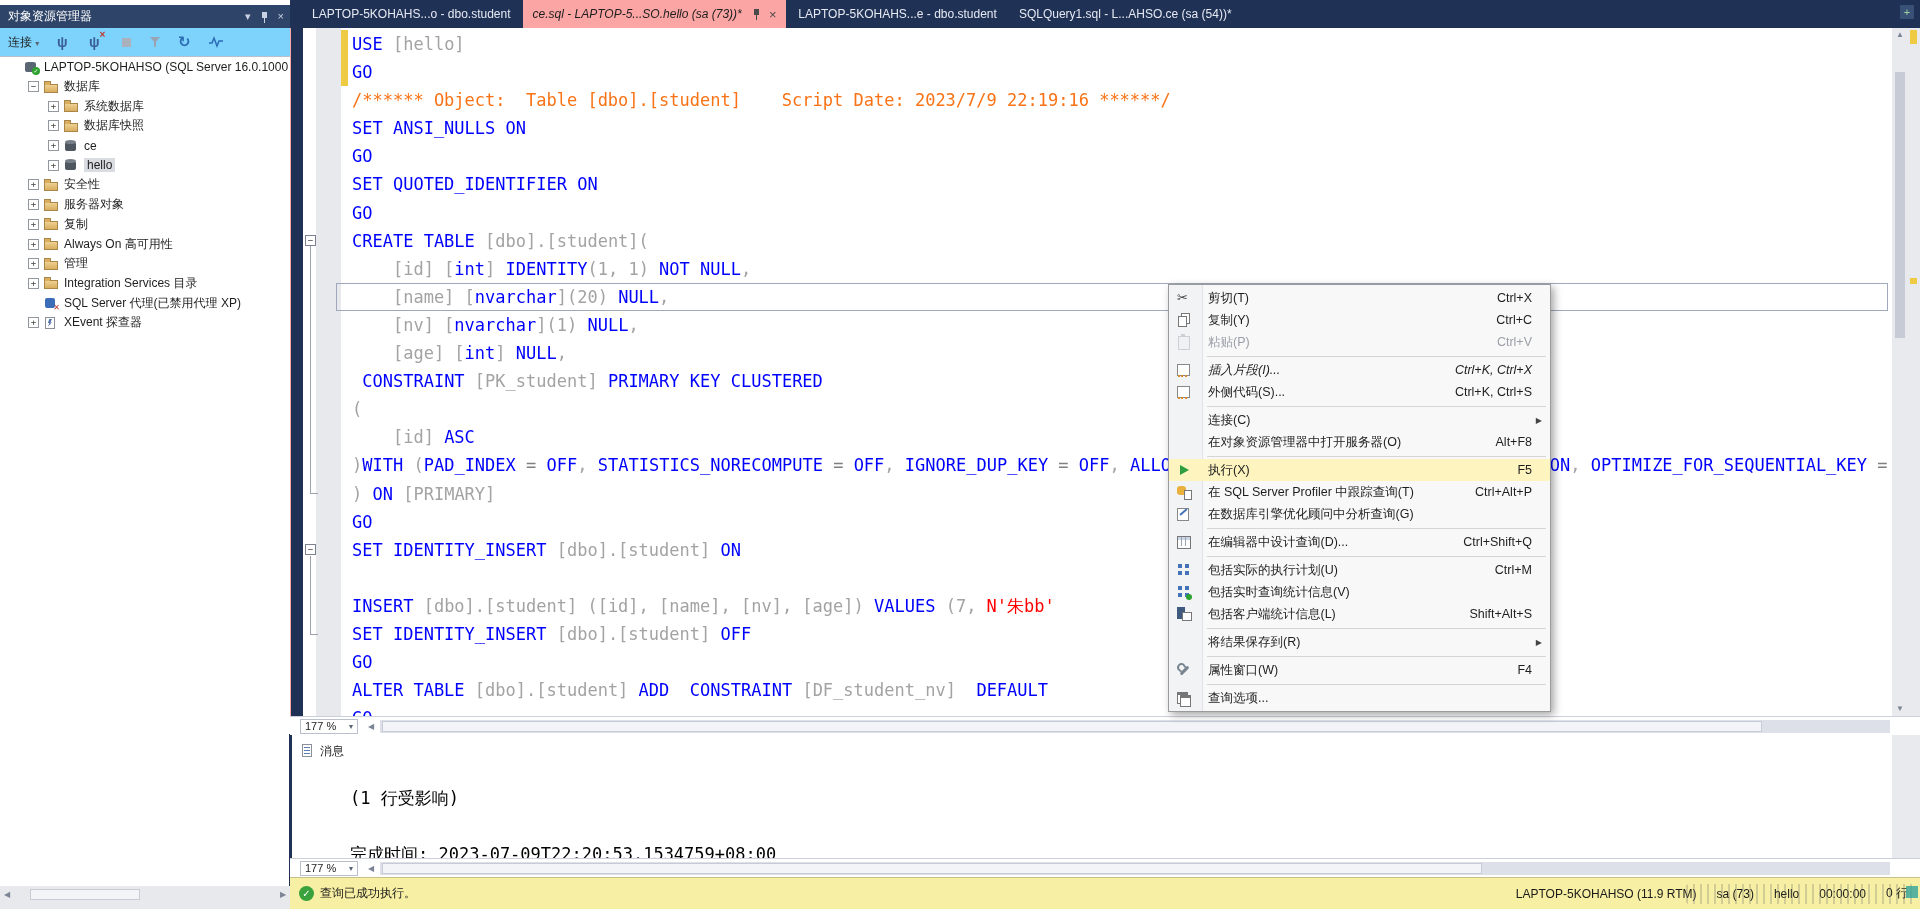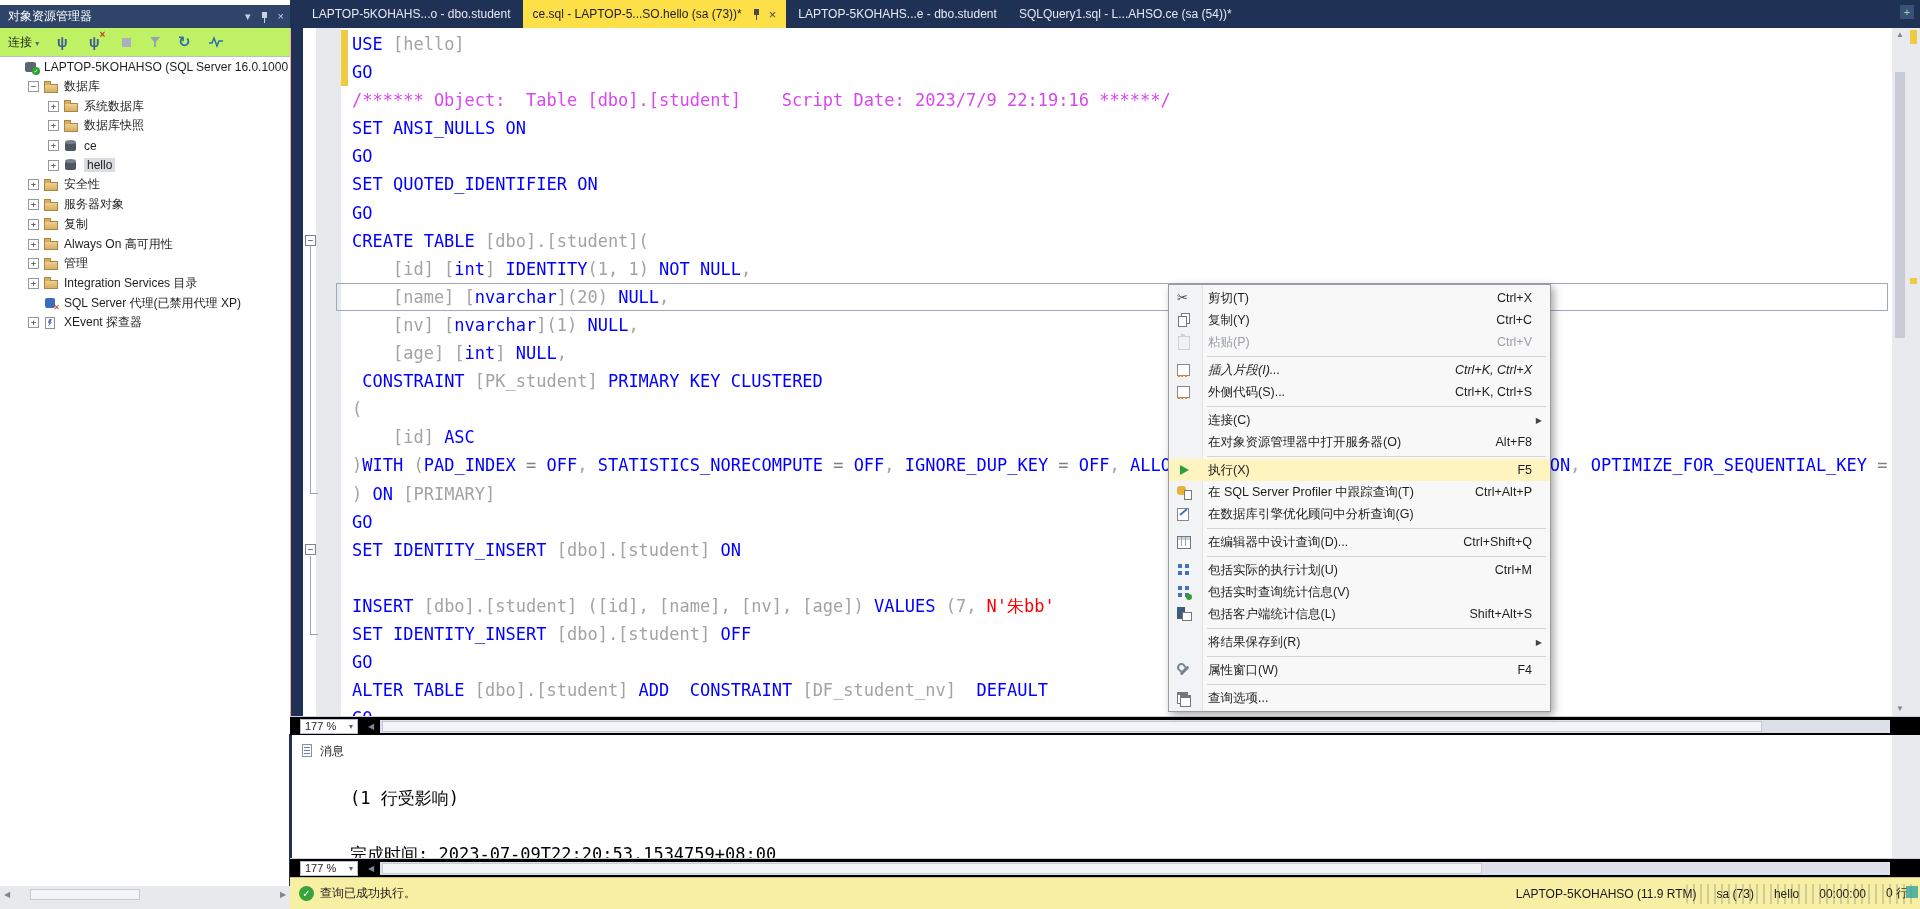--- a/index.html
+++ b/index.html
@@ -7,21 +7,21 @@
        font-family:"Liberation Sans","DejaVu Sans",sans-serif;-webkit-font-smoothing:antialiased;}
 
   
   #sidebar{position:absolute;left:0;top:0;width:290px;height:734px;background:#FFFFFF;border-right:1px solid #fca5a5;}
   #oe-titlebar{position:absolute;left:0;top:5px;width:290px;height:23px;background:#2E4468;color:#FFFFFF;
                font-size:12px;line-height:23px;padding-left:8px;box-sizing:border-box;}
   .oe-tb-icons{position:absolute;right:6px;top:0;height:23px;display:flex;align-items:center;gap:9px;color:#C9D2E2;font-size:11px;}
   .pin-glyph{display:inline-block;width:9px;height:12px;position:relative;}
   .pin-glyph::before{content:"";position:absolute;left:2px;top:1px;width:5px;height:6px;background:#C9D2E2;}
   .pin-glyph::after{content:"";position:absolute;left:4px;top:7px;width:1px;height:5px;background:#C9D2E2;}
-  #oe-toolbar{position:absolute;left:0;top:28px;width:290px;height:29px;background:#bef264;border-bottom:1px solid #B9BFCC;
+  #oe-toolbar{position:absolute;left:0;top:28px;width:290px;height:29px;background:#7dd3fc;border-bottom:1px solid #B9BFCC;
               display:flex;align-items:center;font-size:12px;color:#1E1E1E;padding-left:8px;box-sizing:border-box;gap:14px;}
   .tbi{display:inline-flex;align-items:center;justify-content:center;width:18px;height:18px;}
   .tb-connect,.tb-disconnect{color:#3A5F96;font-weight:bold;font-size:14px;position:relative;}
   .tb-disconnect::after{content:"×";position:absolute;right:-2px;top:-4px;color:#C0392B;font-size:10px;font-weight:bold;}
   .tb-stop{width:9px;height:9px;background:#AAB0BC;}
   .tb-filter{position:relative;width:12px;height:12px;}
   .tb-filter::before{content:"";position:absolute;left:1px;top:1px;border-left:5px solid transparent;border-right:5px solid transparent;border-top:6px solid #9AA3B2;}
   .tb-filter::after{content:"";position:absolute;left:5px;top:6px;width:2px;height:5px;background:#9AA3B2;}
   .tb-refresh{color:#2B6CB5;font-size:15px;font-weight:bold;}
   .tb-activity svg{stroke:#2B6CB5;fill:none;stroke-width:1.5;}
@@ -46,52 +46,52 @@
   .tree-label.selected{background:#D9DCE1;padding:0 3px;}
   #sb-hscroll{position:absolute;left:0;top:886px;width:290px;height:17px;background:#E8E9ED;display:flex;align-items:center;}
   #sb-filler{position:absolute;left:0;top:903px;width:290px;height:6px;background:#E8E9ED;}
   .sb-arrow{width:14px;text-align:center;font-size:8px;color:#7C8596;}
   .sb-track{flex:1;height:13px;background:#E8E9ED;position:relative;margin:0 2px;}
   .sb-thumb{position:absolute;left:14px;top:1px;width:110px;height:11px;background:#F2F4F8;border:1px solid #C6CBD6;box-sizing:border-box;}
 
   
   #tabbar{position:absolute;left:290px;top:0;width:1630px;height:28px;background:#1F3154;display:flex;align-items:stretch;padding-left:12px;box-sizing:border-box;}
   .tab{display:flex;align-items:center;padding:0 10px;margin-right:2px;font-size:12px;color:#E6E9F2;white-space:nowrap;}
-  .tab.active{background:#fde047;color:#1E1E1E;}
+  .tab.active{background:#fca5a5;color:#1E1E1E;font-style:italic;}
   .tab-pin{display:inline-block;width:9px;height:12px;position:relative;margin-left:10px;}
   .tab-pin::before{content:"";position:absolute;left:2px;top:1px;width:5px;height:6px;background:#4A4A4A;}
   .tab-pin::after{content:"";position:absolute;left:4px;top:7px;width:1px;height:5px;background:#4A4A4A;}
   .tab-close{margin-left:8px;color:#4A4A4A;font-size:13px;line-height:13px;}
   #doc-overflow{position:absolute;right:6px;top:5px;width:14px;height:14px;background:#395177;color:#9FD49F;
                 font-size:11px;line-height:14px;text-align:center;}
 
   
   #editor-bg{position:absolute;left:303px;top:28px;width:1589px;height:688px;background:#FFFFFF;}
   #outline-col{position:absolute;left:303px;top:28px;width:13px;height:688px;background:#FFFFFF;}
   #indicator-margin{position:absolute;left:316px;top:28px;width:25px;height:688px;background:#E8E9ED;}
   #change-strip{position:absolute;left:341px;top:30px;width:7px;height:56px;background:#EFCB44;}
   #current-line-box{position:absolute;left:336px;top:283px;width:1552px;height:28px;border:1px solid #9FA8BC;box-sizing:border-box;}
   #code{position:absolute;left:352px;top:30px;width:1540px;height:686px;overflow:hidden;
         font-family:"DejaVu Sans Mono","Liberation Mono",monospace;font-size:17px;}
   .code-line{height:28.1px;line-height:28.1px;white-space:pre;}
-  .c-kw{color:#0000FF;} .c-pl{color:#a3a3a3;} .c-cm{color:#d946ef;} .c-str{color:#FF0000;} .c-op{color:#808080;}
+  .c-kw{color:#0000FF;} .c-pl{color:#a3a3a3;} .c-cm{color:#f97316;} .c-str{color:#FF0000;} .c-op{color:#808080;}
   .outline-box{position:absolute;width:11px;height:11px;border:1px solid #7A8291;background:#fff;color:#444;
                font:9px/9px "DejaVu Sans Mono",monospace;text-align:center;box-sizing:border-box;}
   .outline-vline{position:absolute;width:1px;background:#9CA3AE;}
   .outline-corner{position:absolute;height:1px;background:#9CA3AE;}
 
   
   #v-scroll{position:absolute;left:1892px;top:28px;width:16px;height:688px;background:#E9EAEE;}
   .vs-arrow{position:absolute;left:0;width:16px;height:14px;color:#7C8596;font-size:8px;text-align:center;line-height:14px;}
   #vs-thumb{position:absolute;left:3px;top:44px;width:10px;height:266px;background:#C6CBD6;}
   #annot-strip{position:absolute;left:1908px;top:28px;width:12px;height:688px;background:#E9EAEE;}
   .annot-mark{position:absolute;left:2px;width:7px;background:#EFCB44;}
 
   
-  .zoom-row{position:absolute;left:290px;width:1630px;height:19px;background:#000000;border-top:1px solid #CCD0DA;
+  .zoom-row{position:absolute;left:290px;width:1630px;height:19px;background:#ffffff;border-top:1px solid #CCD0DA;
             display:flex;align-items:center;box-sizing:border-box;z-index:5;}
   .zoom-box{width:58px;height:15px;background:#FFFFFF;border:1px solid #B9BFCC;font-size:11px;color:#1E1E1E;
             display:flex;align-items:center;justify-content:space-between;padding:0 4px;box-sizing:border-box;margin-left:10px;}
   .zoom-caret{font-size:8px;color:#5A6374;}
   .hs-arrow{width:14px;text-align:center;font-size:8px;color:#7C8596;margin-left:6px;}
   .hs-track{flex:1;height:13px;background:#DDE0E8;position:relative;margin:0 30px 0 2px;}
   .hs-thumb{position:absolute;left:2px;top:1px;height:11px;background:#F2F4F8;border:1px solid #C6CBD6;box-sizing:border-box;}
 
   
   #messages{position:absolute;left:292px;top:735px;width:1628px;height:142px;background:#FFFFFF;}

